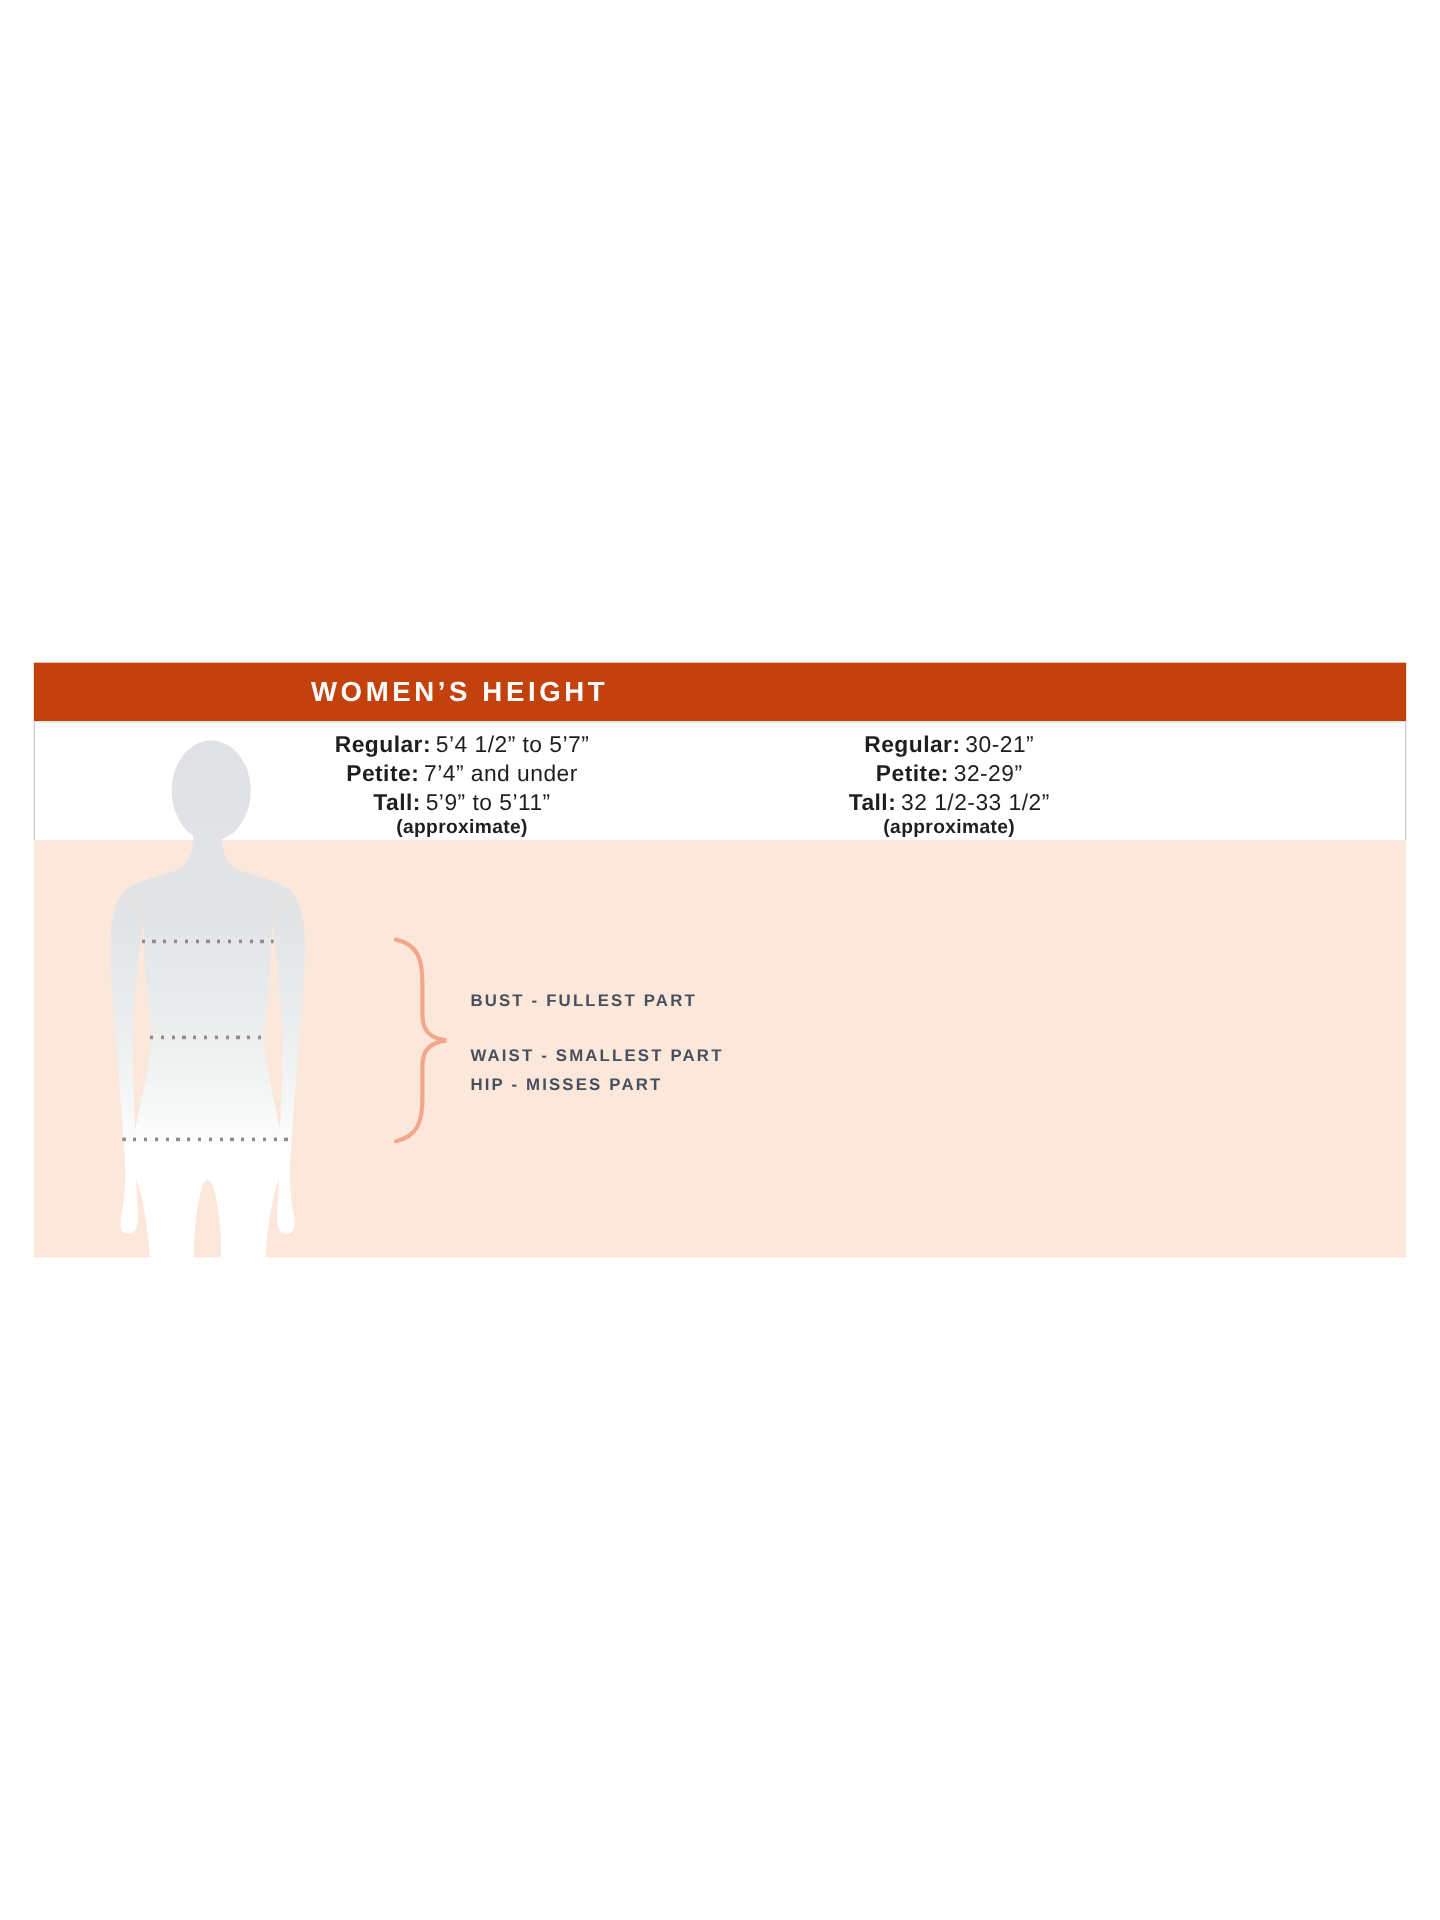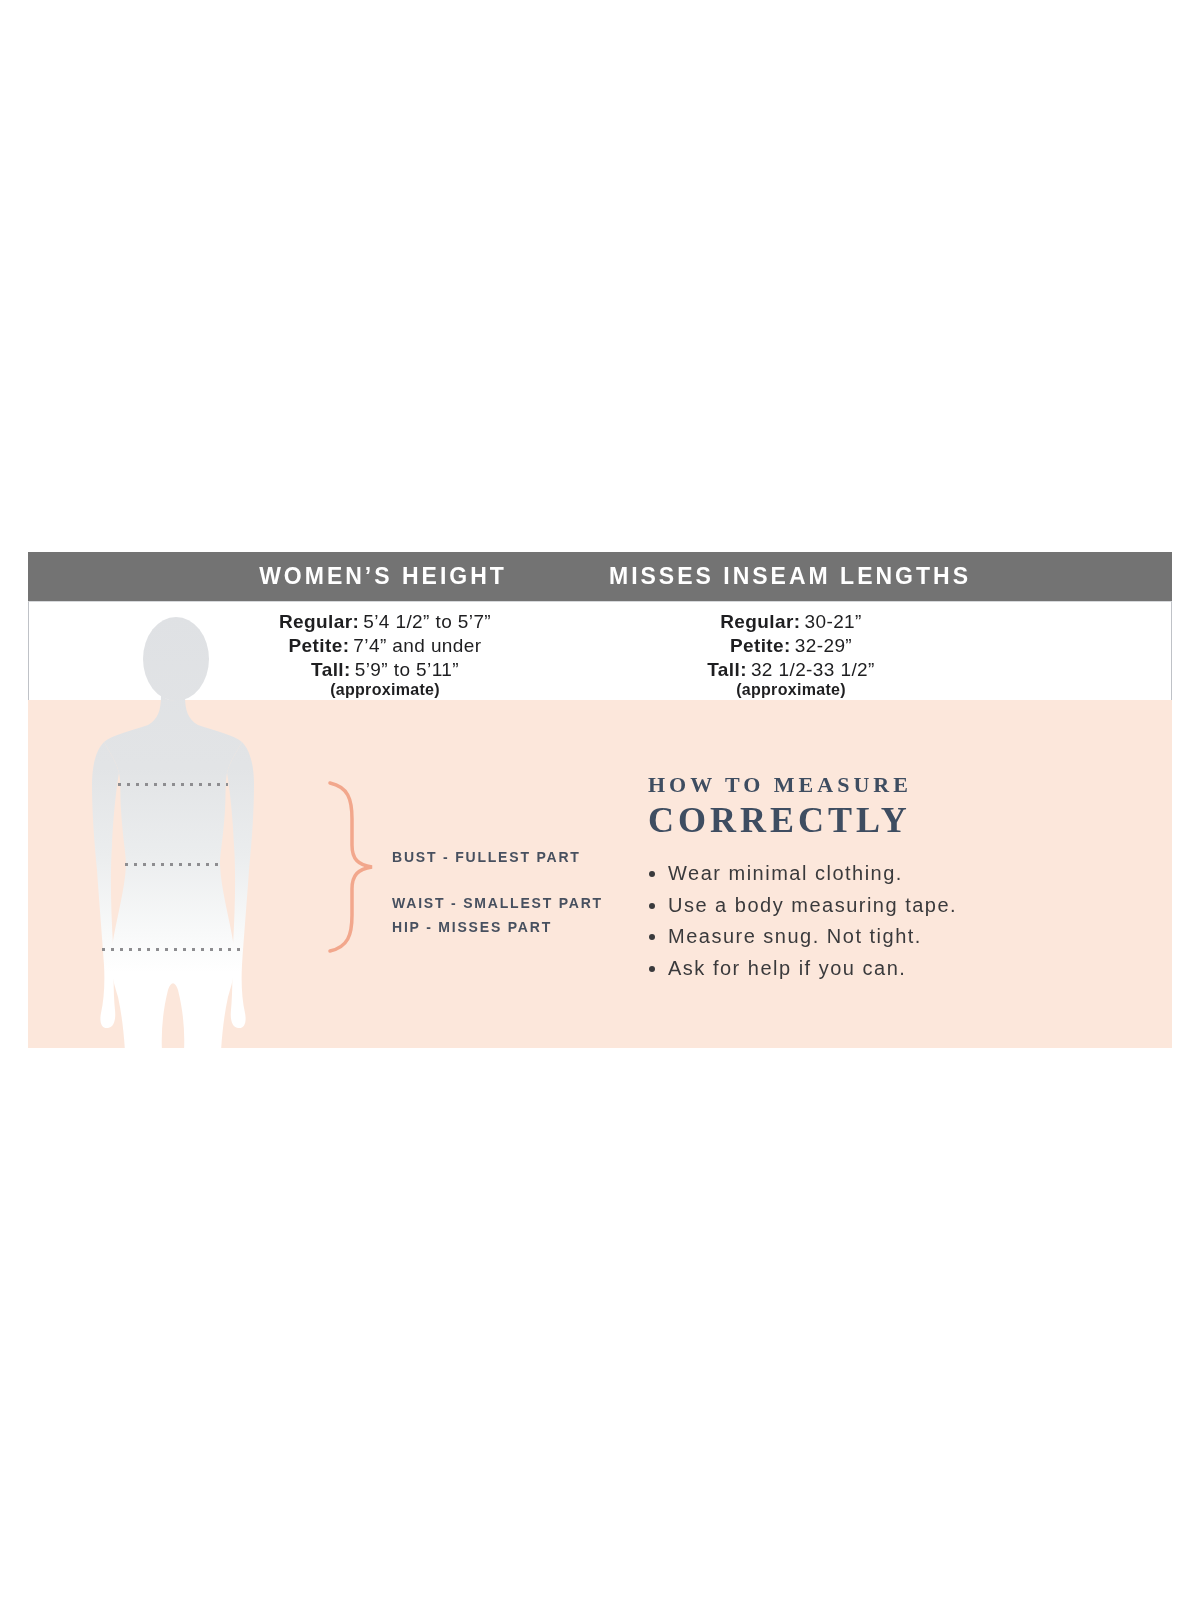--- a/index.html
+++ b/index.html
@@ -18,21 +18,21 @@
     width: 1144px;
     height: 496px;
     overflow: hidden;
   }
   
   .bar {
     position: absolute;
     left: 0; top: 0;
     width: 100%;
     height: 49px;
-    background: #737373;
+    background: #c2410c;
   }
   .bar-title {
     position: absolute;
     top: 0;
     transform: translateX(-50%);
     line-height: 49px;
     color: #ffffff;
     font-size: 23px;
     font-weight: bold;
     letter-spacing: 3px;
@@ -94,21 +94,20 @@
   }
   .part-label {
     position: absolute;
     left: 364px;
     color: #47505f;
     font-size: 14px;
     font-weight: bold;
     letter-spacing: 1.8px;
     line-height: 16px;
     white-space: nowrap;
-    margin-top: 24px;
   }
   .part-bust  { top: 273px; }
   .part-waist { top: 319px; }
   .part-hip   { top: 343px; }
   .howto {
     position: absolute;
     left: 620px; top: 220px;
     width: 480px;
   }
   .howto-small {
@@ -153,21 +152,20 @@
   }
 </style>
 </head>
 <body>
 
 <div class="canvas">
   <div class="panel">
 
     <div class="bar">
       <div class="bar-title c1">WOMEN’S HEIGHT</div>
-      <div class="bar-title c2">MISSES INSEAM LENGTHS</div>
     </div>
 
     <div class="info-row">
       <div class="info-col c1">
         <div class="info-line">
           <span class="lbl">Regular:</span><span class="val">5’4 1/2” to 5’7”</span>
         </div>
         <div class="info-line">
           <span class="lbl">Petite:</span><span class="val">7’4” and under</span>
         </div>
@@ -265,25 +263,15 @@
         C 30,80 36,86 50,88
         C 36,90 30,96 30,110
         L 30,136
         C 30,156 26,168 8,172"></path>
     </svg>
 
     <div class="part-label part-bust">BUST - FULLEST PART</div>
     <div class="part-label part-waist">WAIST - SMALLEST PART</div>
     <div class="part-label part-hip">HIP - MISSES PART</div>
 
-    <div class="howto">
-      <h3 class="howto-small">HOW TO MEASURE</h3>
-      <h2 class="howto-big">CORRECTLY</h2>
-      <ul class="howto-list">
-        <li>Wear minimal clothing.</li>
-        <li>Use a body measuring tape.</li>
-        <li>Measure snug. Not tight.</li>
-        <li>Ask for help if you can.</li>
-      </ul>
-    </div>
 
   </div>
 </div>
 
 </body></html>

